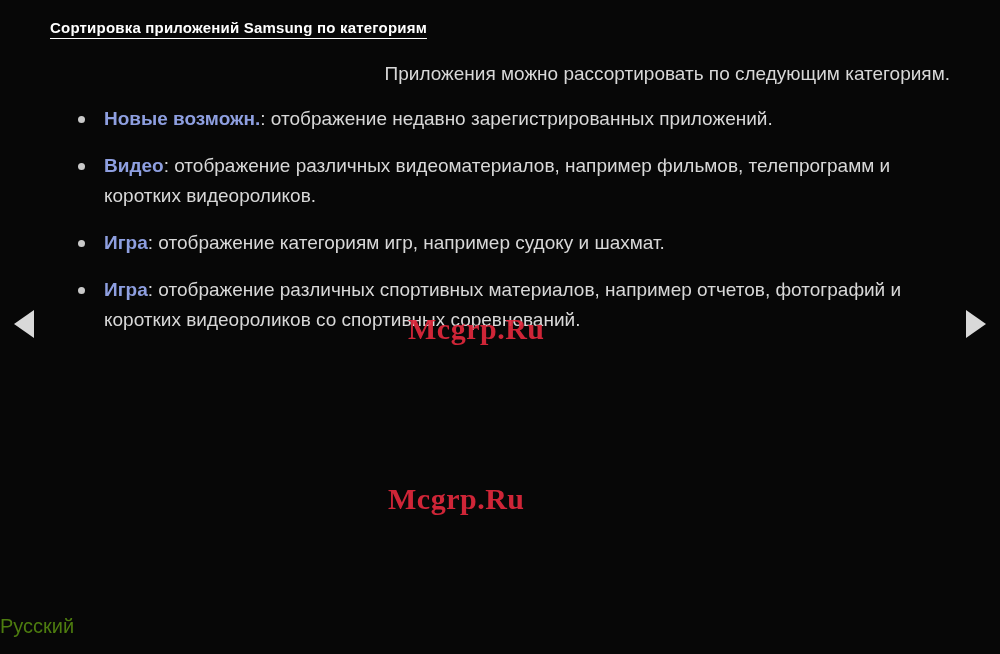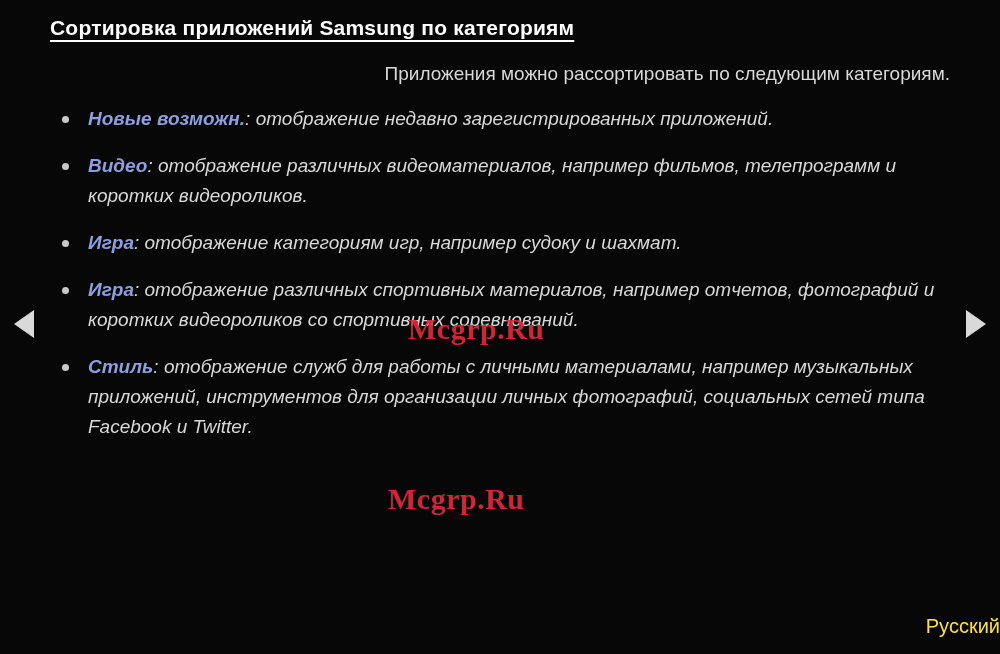--- a/index.html
+++ b/index.html
@@ -19,41 +19,40 @@
     inset: 0;
   }
   .content {
     position: absolute;
     left: 50px;
     top: 14px;
     width: 900px;
   }
   .title {
     color: #ffffff;
-    font-size: 21px;
+    font-size: 15px;
     font-weight: bold;
     letter-spacing: 0.2px;
     text-decoration: underline;
     text-underline-offset: 5px;
     margin: 0 0 18px 0;
     line-height: 28px;
   }
   .intro {
     color: #d8d8d8;
     font-size: 19px;
     line-height: 28px;
     margin: 0 0 16px 0;
     font-weight: 300;
     text-align: right;
   }
   ul.cat-list {
     list-style: none;
-    margin: 0;
+    margin: 16px;
     padding: 0;
-    font-style: italic;
   }
   ul.cat-list > li {
     position: relative;
     padding-left: 38px;
     margin-bottom: 17px;
     color: #d8d8d8;
     font-size: 19px;
     line-height: 30px;
     font-weight: 300;
   }
@@ -91,22 +90,22 @@
     right: 14px;
     border-top: 14px solid transparent;
     border-bottom: 14px solid transparent;
     border-left: 20px solid #d9d9d9;
   }
   .footer-lang {
     position: absolute;
     left: 0;
     right: 0;
     bottom: 16px;
-    text-align: right;
-    color: #fde047;
+    text-align: left;
+    color: #4d7c0f;
     font-size: 20px;
     font-weight: 300;
   }
   .watermark {
     position: absolute;
     color: #e0283c;
     font-size: 30px;
     font-weight: bold;
     font-family: Liberation Serif, serif;
     letter-spacing: 0.5px;
@@ -143,24 +142,20 @@
       <li>
         <span class="bullet"></span>
         <span class="cat-name">Игра</span><span class="cat-text">: отображение категориям игр, например судоку и шахмат.</span>
       </li>
 
       <li>
         <span class="bullet"></span>
         <span class="cat-name">Игра</span><span class="cat-text">: отображение различных спортивных материалов, например отчетов, фотографий и коротких видеороликов со спортивных соревнований.</span>
       </li>
 
-      <li>
-        <span class="bullet"></span>
-        <span class="cat-name">Стиль</span><span class="cat-text">: отображение служб для работы с личными материалами, например музыкальных приложений, инструментов для организации личных фотографий, социальных сетей типа Facebook и Twitter.</span>
-      </li>
 
     </ul>
   </div>
 
   <div class="arrow arrow-left"></div>
   <div class="arrow arrow-right"></div>
 
   <div class="watermark wm-1">Mcgrp.Ru</div>
   <div class="watermark wm-2">Mcgrp.Ru</div>
 

